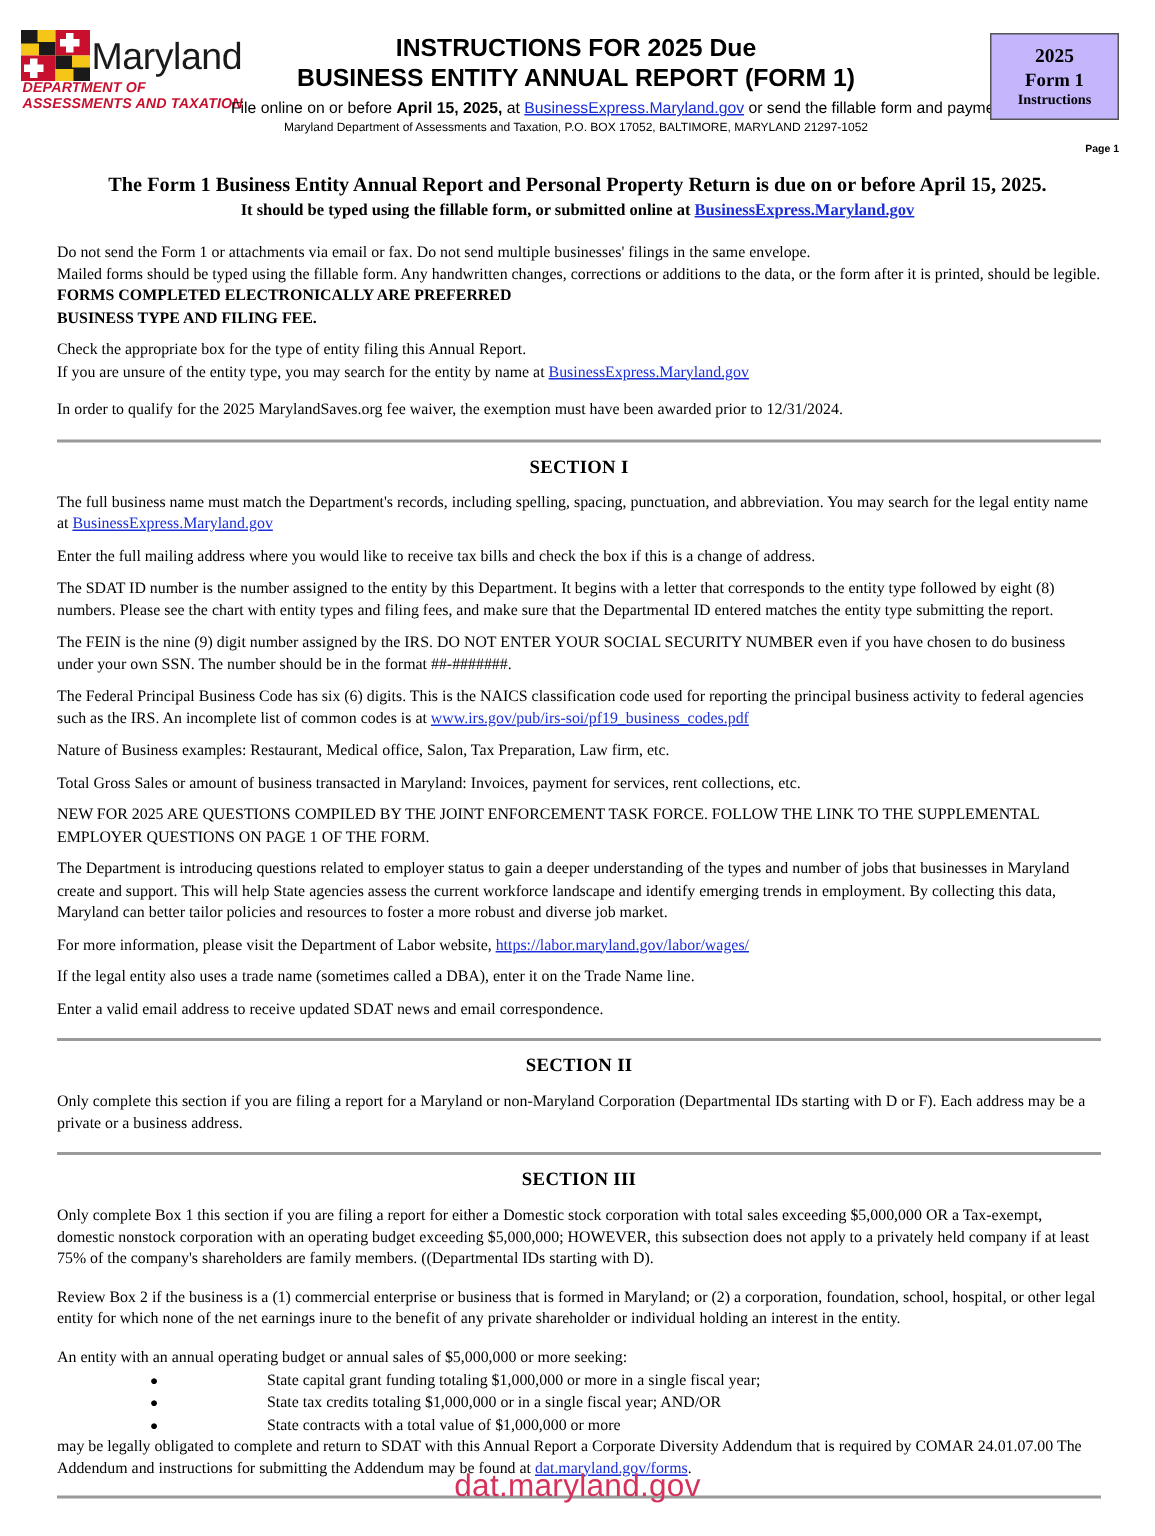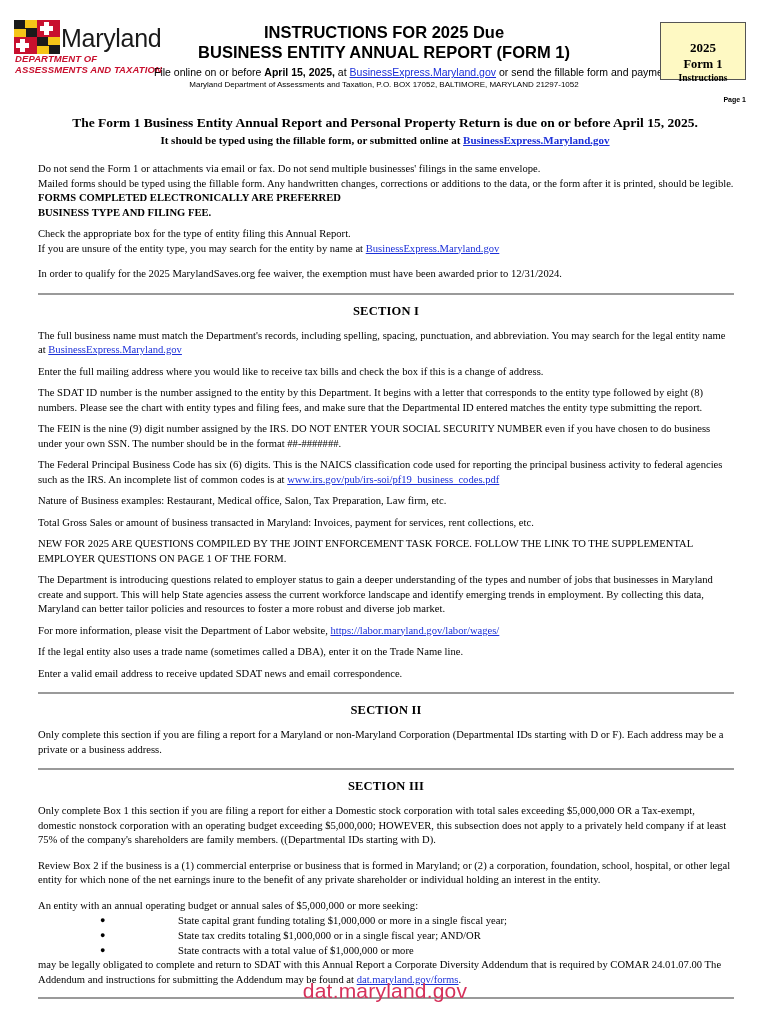--- a/index.html
+++ b/index.html
@@ -100,23 +100,23 @@
   }
 
   .form-box {
     position: absolute;
     right: 24px;
     top: 22px;
     width: 86px;
     height: 58px;
     border: 1px solid #555;
     text-align: center;
-    padding-top: 16px;
+    padding-top: 5px;
     box-sizing: border-box;
-    background: #fef9c3;
+    background: #c4b5fd;
   }
   .form-box .fb-year {
     font-size: 13px;
     font-weight: 700;
     line-height: 17px;
   }
   .form-box .fb-form {
     font-size: 12.5px;
     font-weight: 700;
     line-height: 16px;

